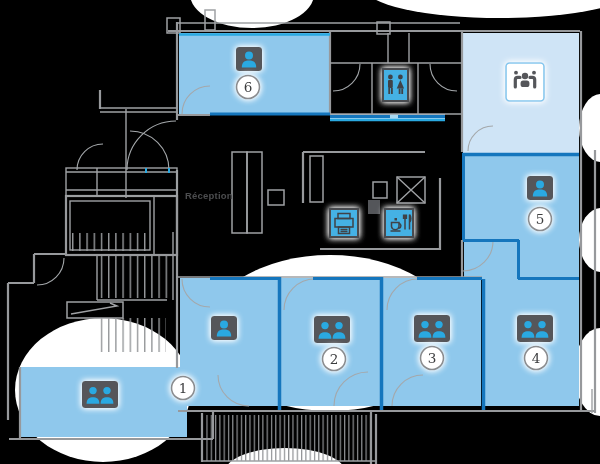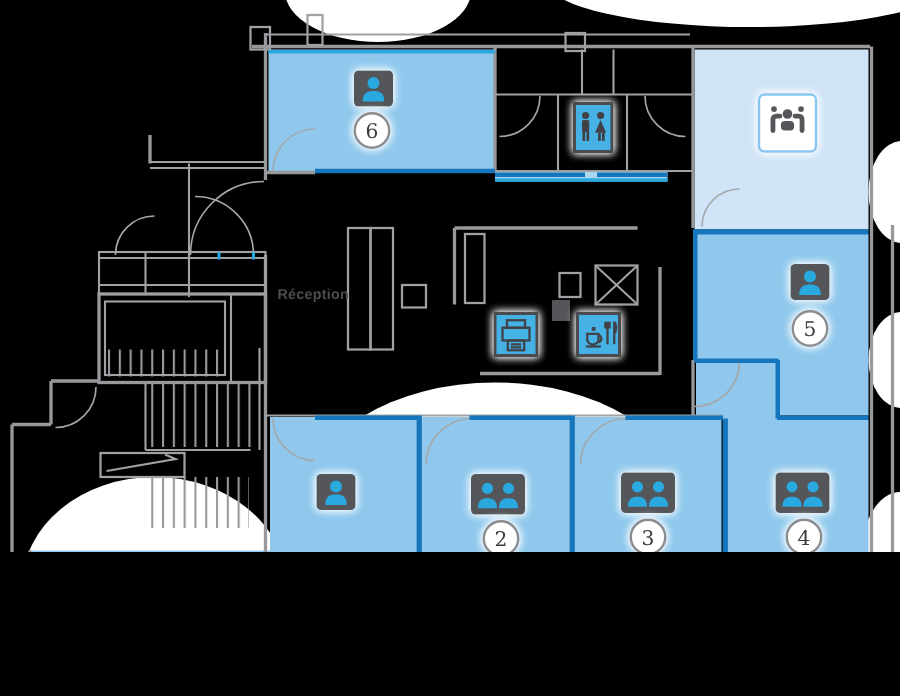--- a/index.html
+++ b/index.html
@@ -1,16 +1,16 @@
 <!DOCTYPE html>
 <html><head>
 <meta charset="utf-8">
 <style>
   html,body{margin:0;padding:0;background:#000;}
-  .stage{position:relative;width:600px;height:368px;background:#000;overflow:hidden;
+  .stage{position:relative;width:600px;height:464px;background:#000;overflow:hidden;
          font-family:"Liberation Sans",sans-serif;}
   svg{display:block;}
   .wall{stroke:#97999c;stroke-width:2.2;fill:none;}
   .wallthin{stroke:#9fa1a4;stroke-width:1.4;fill:none;}
   .furn{stroke:#9fa1a4;stroke-width:1.5;fill:none;}
   .arc{stroke:#a4a8ab;stroke-width:1.1;fill:none;}
   .border-blue{stroke:#1576bd;stroke-width:3;fill:none;}
   .win{stroke:#2aa9e1;stroke-width:2.4;fill:none;}
   .room{fill:#8fc8ec;}
   .room-light{fill:#cfe4f6;}

